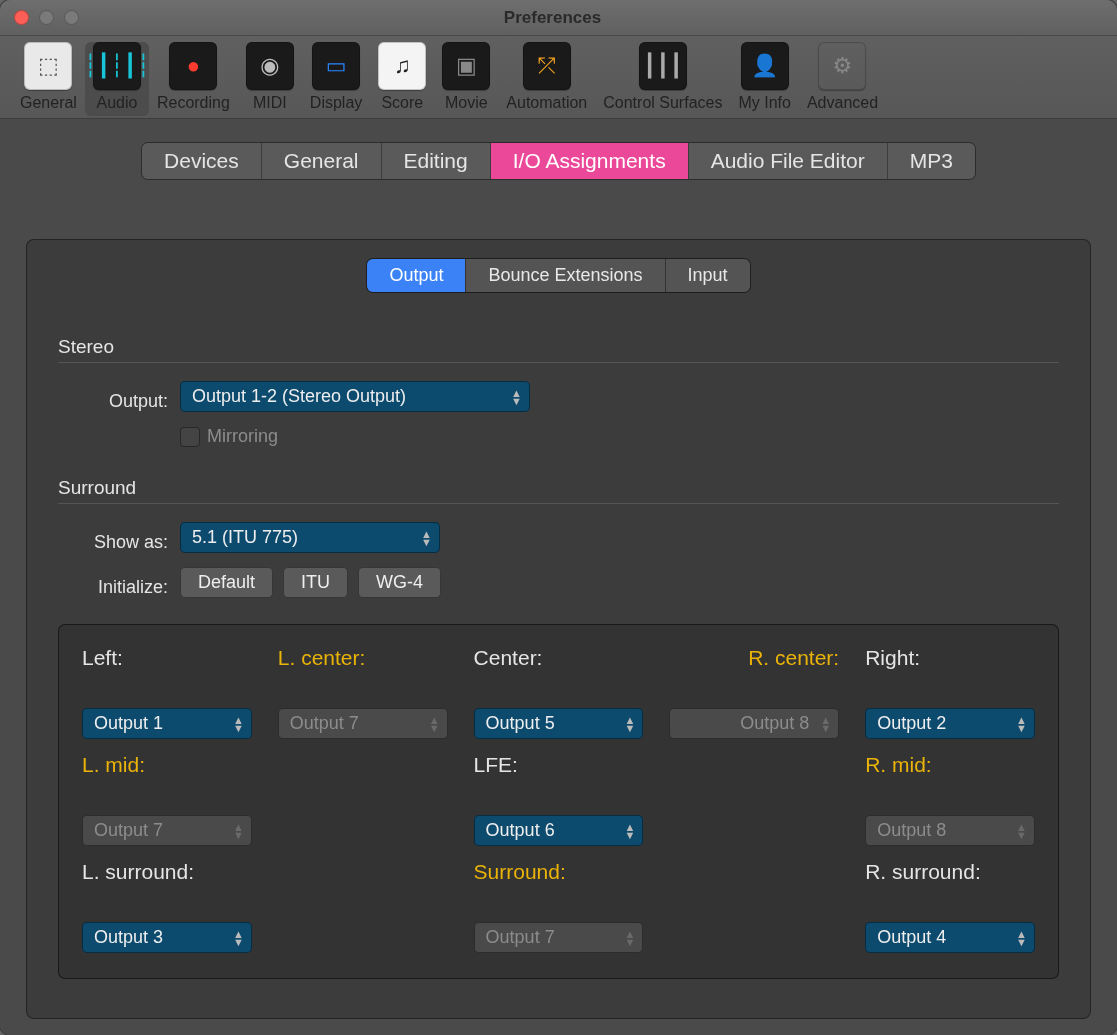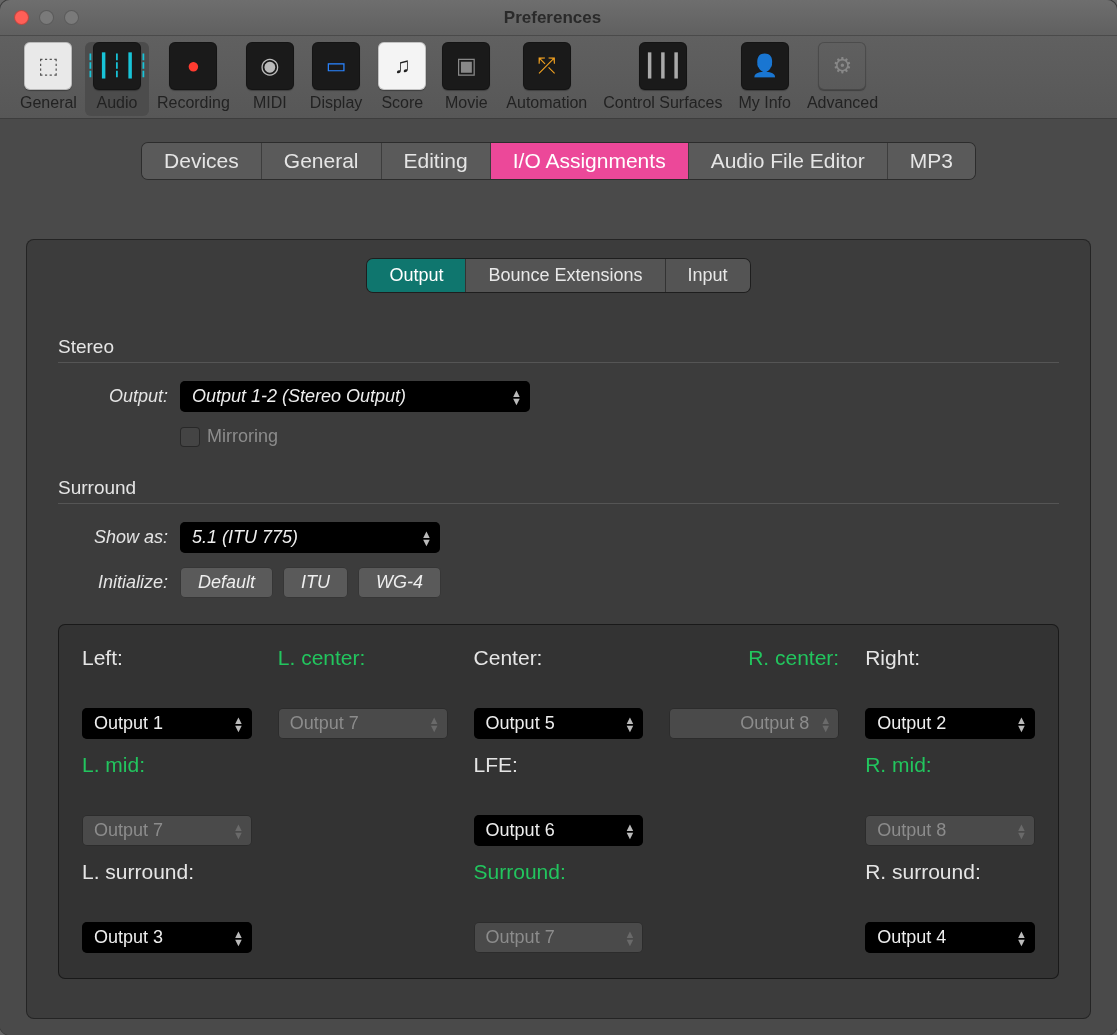--- a/index.html
+++ b/index.html
@@ -18,41 +18,41 @@
   .tabbar { display:flex; justify-content:center; }
   .tabseg { display:flex; border-radius:6px; overflow:hidden; box-shadow:0 0 0 1px rgba(0,0,0,.4);}
   .tab { padding:6px 22px; font-size:21px; color:#e5e5e5; background:#5a5a5a; border-right:1px solid #3d3d3d; cursor:pointer;}
   .tab:last-child { border-right:none;}
   .tab.active { background:#ec4899; color:#fff;}
   .panel { margin-top:60px; background:#3c3c3c; border-radius:8px; padding:0; box-shadow:inset 0 0 0 1px rgba(0,0,0,.4); }
   .subseg-wrap { display:flex; justify-content:center; padding-top:20px;}
   .subseg { display:flex; border-radius:6px; overflow:hidden; box-shadow:0 0 0 1px rgba(0,0,0,.5);}
   .subtab { padding:6px 22px; font-size:18px; color:#e8e8e8; background:#545454; border-right:1px solid #333; cursor:pointer;}
   .subtab:last-child{border-right:none;}
-  .subtab.active { background:#0f766e; color:#fff;}
+  .subtab.active { background:#3b82f6; color:#fff;}
   .content { padding:24px 32px 40px 32px;}
   .section-title { font-size:19px; color:#e5e5e5; margin-top:20px; margin-bottom:4px;}
   .divider { height:1px; background:#555; margin-bottom:18px;}
-  .row { display:flex; align-items:center; margin-bottom:14px;font-style:italic;}
+  .row { display:flex; align-items:flex-end; margin-bottom:14px;}
   .row-label { width:110px; text-align:right; font-size:18px; color:#e5e5e5; margin-right:12px;}
-  .select { position:relative; background:#000000; border-radius:5px; padding:5px 30px 5px 12px; font-size:18px; color:#eee; min-width:260px; box-shadow:inset 0 0 0 1px rgba(0,0,0,.4); cursor:pointer;}
+  .select { position:relative; background:#0c4a6e; border-radius:5px; padding:5px 30px 5px 12px; font-size:18px; color:#eee; min-width:260px; box-shadow:inset 0 0 0 1px rgba(0,0,0,.4); cursor:pointer;}
   .select.small{min-width:150px;margin-top:38px;}
   .select.dim { color:#8c8c8c; background:#4a4a4a;}
   .select .chev { position:absolute; right:8px; top:50%; transform:translateY(-50%); font-size:11px; line-height:7px; color:#bbb; display:flex; flex-direction:column; gap:1px;}
   .select.dim .chev{color:#6a6a6a;}
   .checkbox-row { display:flex; align-items:center; margin-left:122px; gap:7px; margin-bottom:10px;}
   .checkbox { width:20px; height:20px; border-radius:4px; background:#444; box-shadow:inset 0 0 0 1px rgba(0,0,0,.4);}
   .check-label { font-size:18px; color:#8c8c8c;}
   .btn { background:#5a5a5a; border-radius:5px; padding:5px 18px; font-size:18px; color:#eee; box-shadow:inset 0 0 0 1px rgba(0,0,0,.4); cursor:pointer;}
   .btnrow { display:flex; gap:10px;}
   .matrix { margin-top:26px; background:#333; border-radius:7px; padding:22px 24px 26px 24px; box-shadow:inset 0 0 0 1px rgba(0,0,0,.5);}
   .mgrid { display:grid; grid-template-columns:repeat(5,1fr); gap:14px 26px;}
   .cell {}
   .cell-label { font-size:21px; color:#e5e5e5; margin-bottom:6px;}
-  .cell-label.dim { color:#22c55e;}
+  .cell-label.dim { color:#eab308;}
 </style>
 </head>
 <body>
 
 <div class="window">
   <div class="titlebar">
     <div class="traffic">
       <div class="tdot" style="background:#ff5f57"></div>
       <div class="tdot" style="background:#7a7a7a"></div>
       <div class="tdot" style="background:#7a7a7a"></div>

